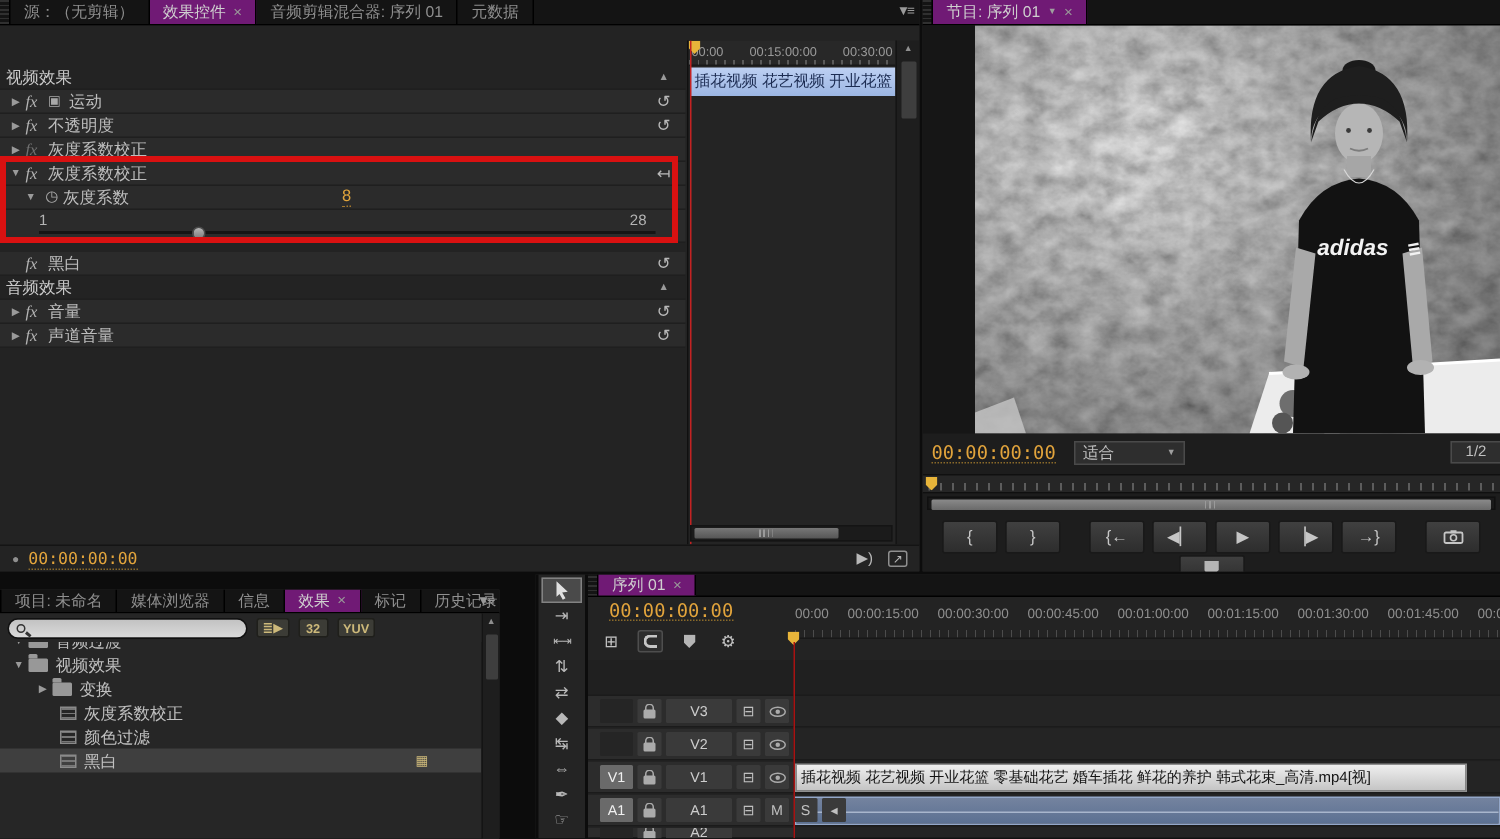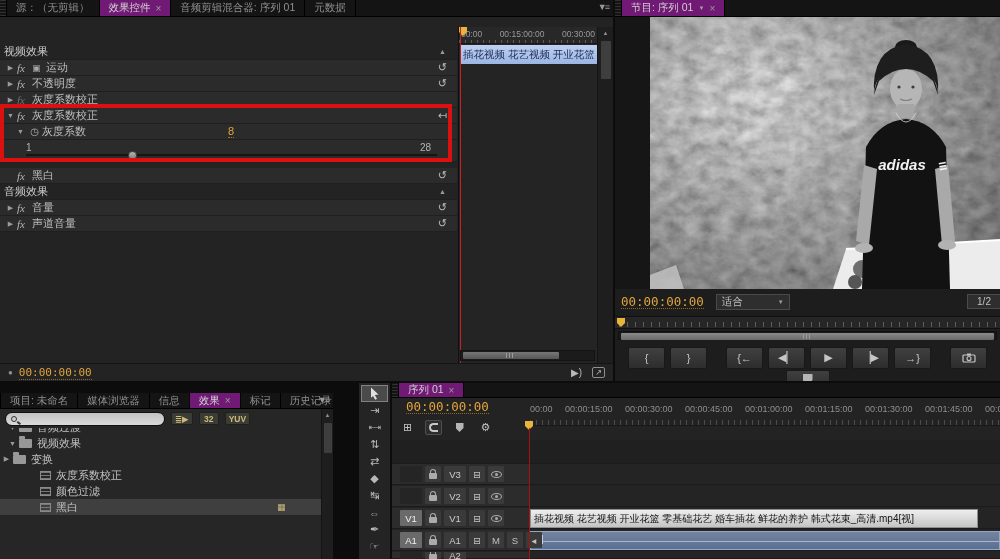--- a/index.html
+++ b/index.html
@@ -79,21 +79,21 @@
 .searchrow{position:absolute;left:0;top:0;right:12px;height:19px;display:flex;align-items:center;gap:6px;padding:0 5px;background:#262626;z-index:5}
 .searchbox{flex:none;width:160px;height:14px;background:linear-gradient(#c2c2c2,#dadada);border:1px solid #111;border-radius:7px;display:flex;align-items:center;padding:0 5px;gap:4px}
 .mag{width:6px;height:6px;border:1.5px solid #333;border-radius:50%;position:relative;flex:none}
 .mag::after{content:"";position:absolute;left:5px;top:5px;width:4px;height:1.5px;background:#333;transform:rotate(40deg)}
 .searchbox input{flex:1;border:none;background:transparent;outline:none;font-size:10px;color:#222;min-width:0}
 .badge{height:13px;min-width:20px;background:#3c3c36;border:1px solid #1f1f1b;border-radius:2px;color:#cdb97a;font-size:8.5px;font-weight:bold;display:flex;align-items:center;justify-content:center;padding:0 3px}
 .tree{position:absolute;left:0;top:19px;right:12px;bottom:0;overflow:hidden}
 .trow2{height:16px;display:flex;align-items:center;color:#c0c0c0;position:relative}
 .trow2.cut{margin-top:-9px}
 .trow2.sel{background:#3f3f3f}
-.ind0{padding-left:6px}.ind1{}.ind2{padding-left:40px}
+.ind0{padding-left:6px}.ind1{padding-left:22px}.ind2{padding-left:40px}
 .folder{width:13px;height:9px;background:#989898;border-radius:1px;position:relative;margin-right:5px;flex:none}
 .folder::before{content:"";position:absolute;top:-3px;left:0;width:6px;height:3px;background:#989898;border-radius:1px 1px 0 0}
 .effico{width:11px;height:9px;border:1px solid #8a8a8a;background:repeating-linear-gradient(0deg,#777 0 1px,transparent 1px 3px);margin-right:5px;flex:none}
 .treebadge{position:absolute;left:277px;color:#cdb97a;font-size:9px;font-weight:bold}
 .pj-vscroll{position:absolute;right:0;top:0;width:12px;bottom:0;background:#1e1e1e;border-left:1px solid #141414}
 .pj-vscroll .vthumb{width:8px;height:30px;margin-top:2px}
 
 #tools{left:357px;top:383px;width:35px;height:176px;background:#242424;border-left:2px solid #0c0c0c;border-right:2px solid #0c0c0c;padding-top:2px}
 .tool{width:27px;height:17px;margin:0 auto;display:flex;align-items:center;justify-content:center;color:#b8b8b8;font-size:11px}
 .tool.small{font-size:8px;letter-spacing:-1px}
@@ -111,21 +111,21 @@
 .rl{flex:none;width:60px}.rl.first{width:35px}
 .tl-ticks{position:absolute;left:138px;right:0;top:22px;height:6px;background:repeating-linear-gradient(90deg,#4c4c4c 0 1px,transparent 1px 6px);border-bottom:1px solid #181818}
 .tl-cti-line{position:absolute;left:137px;top:30px;bottom:0;width:1px;background:#a81212;z-index:30}
 .tl-tracks{position:absolute;left:0;top:42px;right:0;bottom:0}
 .trow{position:absolute;left:0;right:0;height:21px}
 .tlane{position:absolute;left:138px;right:0;top:0;bottom:0;background:#242424;border-bottom:1px solid #1b1b1b}
 .thead{position:absolute;left:0;width:138px;height:100%;background:#2c2c2c;border-right:1px solid #141414;border-bottom:1px solid #1b1b1b;display:flex;align-items:center;gap:3px;padding-left:8px;font-size:9.5px}
 .patch{width:22px;height:16px;background:#6a6a6a;color:#f0f0f0;border-radius:1px;display:flex;align-items:center;justify-content:center;flex:none}
 .patch.empty{background:#252525}
 .tbtn2{width:16px;height:16px;background:#3a3a3a;color:#c0c0c0;display:flex;align-items:center;justify-content:center;border-radius:1px;flex:none}
-.tname{width:22px;height:16px;background:#3a3a3a;color:#cdcdcd;display:flex;align-items:center;justify-content:center;border-radius:1px;flex:none}
+.tname{width:44px;height:16px;background:#3a3a3a;color:#cdcdcd;display:flex;align-items:center;justify-content:center;border-radius:1px;flex:none}
 .lockico{position:relative;width:8px;height:6px;background:#ababab;border-radius:1px;margin-top:3px}
 .lockico::before{content:"";position:absolute;left:1px;top:-4px;width:4px;height:4px;border:1.5px solid #ababab;border-bottom:none;border-radius:3px 3px 0 0}
 .eye{width:11px;height:7px;border:1px solid #ababab;border-radius:50%;position:relative}
 .eye::after{content:"";position:absolute;left:3px;top:1px;width:3px;height:3px;background:#ababab;border-radius:50%}
 .vclip{position:absolute;left:0;top:1px;height:19px;width:448px;background:linear-gradient(#efefef,#c4c4c4);border:1px solid #8f8f8f;color:#141414;font-size:10px;line-height:17px;padding:0 3px;white-space:nowrap;overflow:hidden}
 .aclip{position:absolute;left:0;right:0;top:1px;height:19px;background:linear-gradient(#74839f,#5b7092);border:1px solid #93a7c9;color:#dfe6f2}
 .aclip::after{content:"";position:absolute;left:0;right:0;top:9px;height:1px;background:#ccd7ea;opacity:.65}
 .fxtag{position:absolute;left:3px;top:3px;width:9px;height:9px;border:1px solid #c3cfe4;font-size:6px;line-height:8px;text-align:center;font-style:italic}
 .spacer-row{background:#202020;border-bottom:1px solid #1b1b1b}
 </style>

